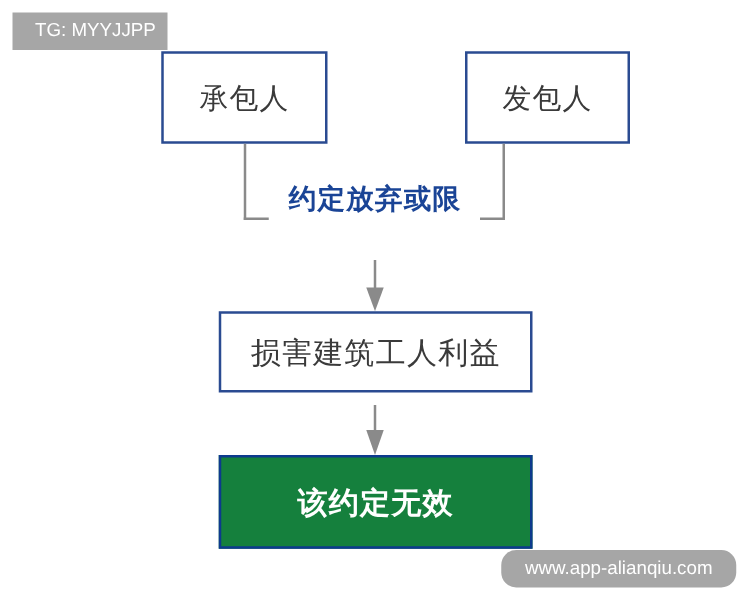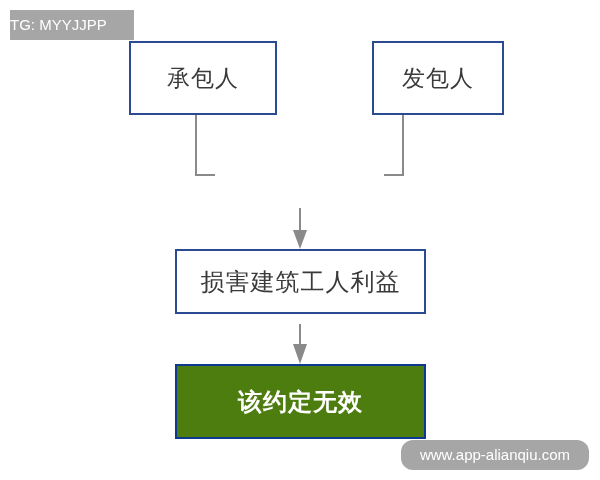--- a/index.html
+++ b/index.html
@@ -14,21 +14,21 @@
       overflow: hidden;
       font-family: "DejaVu Sans", "Liberation Sans", sans-serif;
     }
     .watermark {
       position: absolute;
       background: #a6a6a6;
       color: #ffffff;
       font-family: "Liberation Sans", "DejaVu Sans", sans-serif;
       font-size: 15px;
       line-height: 30px;
-      padding: 0 0;
+      padding: 0 18px;
       box-sizing: border-box;
       white-space: nowrap;
     }
     .wm-top {
       left: 10px;
       top: 10px;
       height: 30px;
       width: 124px;
     }
     .wm-bottom {
@@ -49,21 +49,21 @@
       display: flex;
       align-items: center;
       justify-content: center;
       color: #3a3a3a;
       font-size: 23px;
       letter-spacing: 1px;
     }
     .box-contractor {
       left: 129px;
       top: 41px;
-      width: 148px;
+      width: 133px;
       height: 74px;
     }
     .box-employer {
       left: 338px;
       top: 41px;
       width: 132px;
       height: 74px;
       margin-left: 34px;
     }
     .box-harm {
@@ -71,21 +71,21 @@
       top: 249px;
       width: 251px;
       height: 65px;
       font-size: 24px;
     }
     .box-result {
       left: 175px;
       top: 364px;
       width: 251px;
       height: 75px;
-      background: #4d7c0f;
+      background: #15803d;
       border-color: #0d3a8e;
       color: #ffffff;
       font-weight: bold;
       font-size: 24px;
     }
     .connector {
       position: absolute;
       background: #8a8a8a;
     }
     .agreement-text {
@@ -119,20 +119,21 @@
   <span>发包人</span>
 </div>
 
 <div class="connector" style="left:195px; top:115px; width:2px; height:61px;"></div>
 <div class="connector" style="left:195px; top:174px; width:20px; height:2px;"></div>
 
 <div class="connector" style="left:402px; top:115px; width:2px; height:61px;"></div>
 <div class="connector" style="left:384px; top:174px; width:20px; height:2px;"></div>
 
 <div class="agreement-text">
+  <span>约定放弃或限</span>
 </div>
 
 <svg class="arrow" style="left:290px; top:208px;" width="20" height="42" viewBox="0 0 20 42">
   <line x1="10" y1="0" x2="10" y2="24" stroke="#8a8a8a" stroke-width="2"></line>
   <polygon points="3,22 17,22 10,41" fill="#8a8a8a"></polygon>
 </svg>
 
 <div class="box box-harm">
   <span>损害建筑工人利益</span>
 </div>

